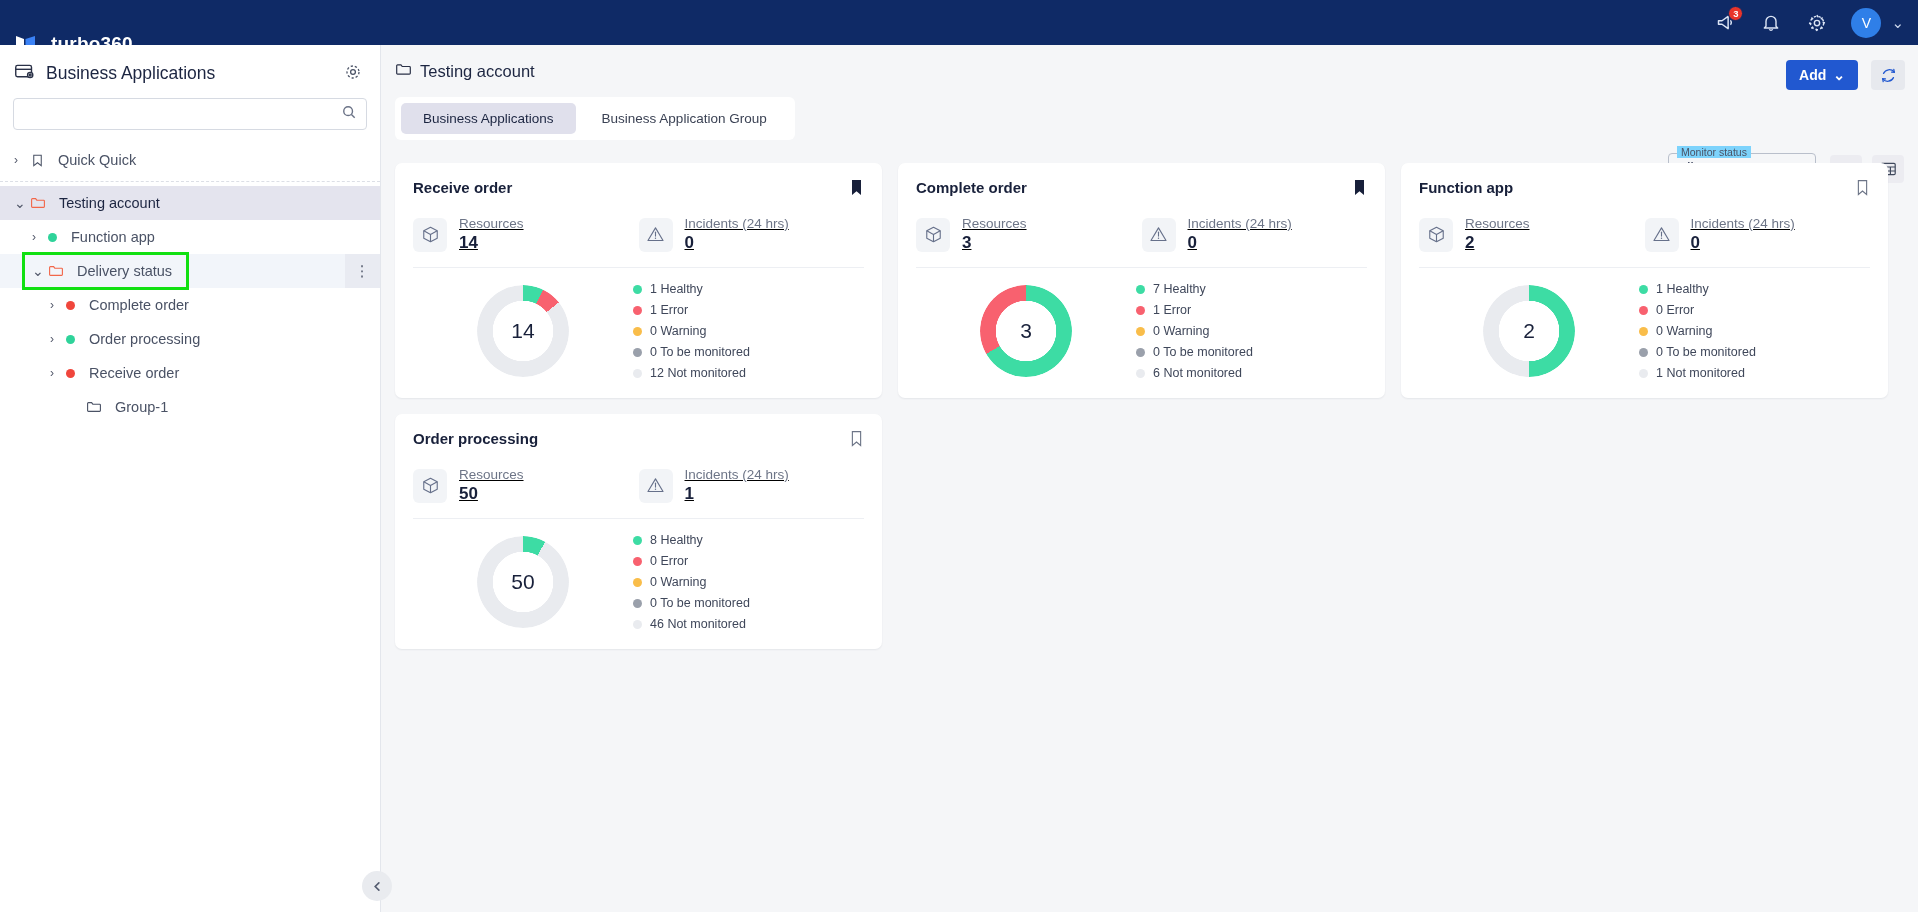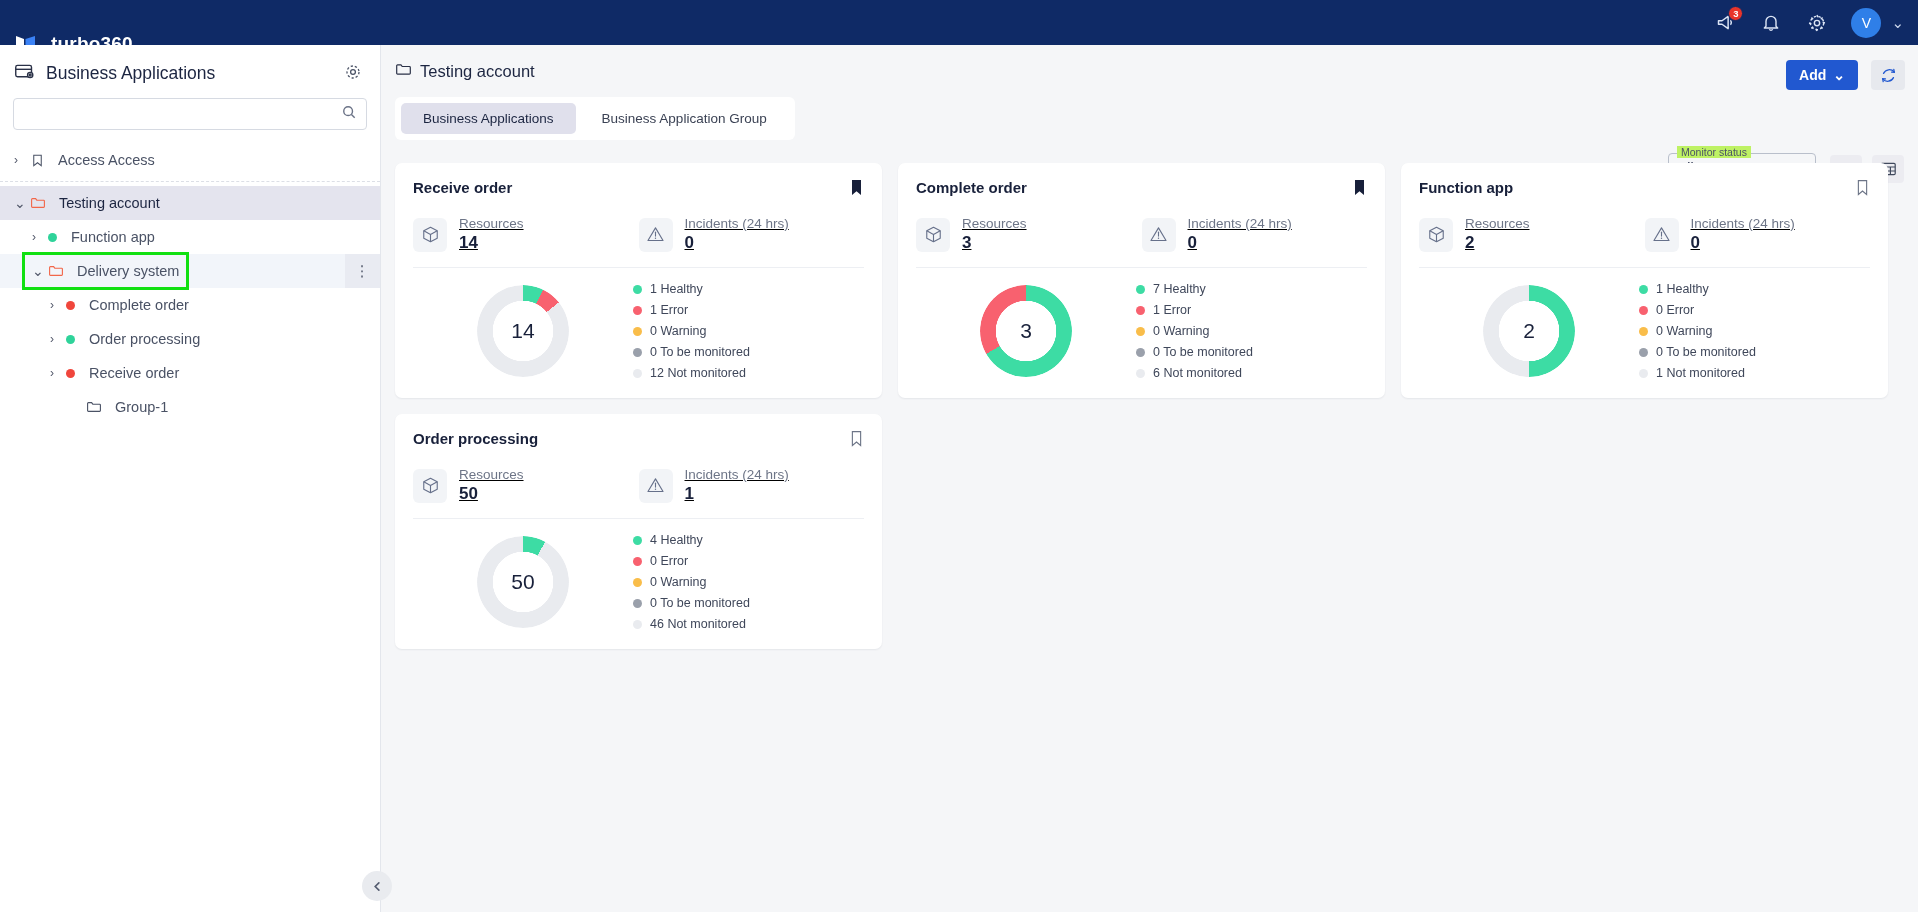--- a/index.html
+++ b/index.html
@@ -107,21 +107,21 @@
   .refresh-btn {
     position: absolute; right: 13px; top: 15px; width: 34px; height: 30px;
     background: #e7e9ee; border-radius: 4px; display: flex; align-items: center;
     justify-content: center; cursor: pointer;
   }
   .mon-status {
     position: absolute; right: 102px; top: 108px; width: 148px; height: 32px;
     border: 1px solid #b9bfcb; border-radius: 4px; background: #f5f6f8;
   }
   .mon-label {
-    position: absolute; top: -8px; left: 8px; background: #bef264; padding: 0 4px;
+    position: absolute; top: -8px; left: 8px; background: #7dd3fc; padding: 0 4px;
     font-size: 10.5px; color: #4a5265;
   }
   .mon-value { position: absolute; left: 9px; top: 6px; font-size: 14px; color: #1c2541; }
   .mon-caret { position: absolute; right: 8px; top: 6px; color: #51596c; font-size: 13px; }
   .view-toggle {
     position: absolute; top: 110px; width: 32px; height: 28px; border-radius: 4px;
     display: flex; align-items: center; justify-content: center; cursor: pointer;
   }
   .vt-card { right: 56px; background: #ececf1; }
   .vt-table { right: 14px; background: #ececf1; }
@@ -230,21 +230,21 @@
   </div>
 
   <div class="tree" id="tree">
       <div class="tree-row" style="padding-left: 14px;">
         <span class="chev">›</span>
         <span class="ic">
           <svg width="15" height="15" viewBox="0 0 20 20" fill="none" stroke="#4a5265" stroke-width="1.4" style="margin-right:6px">
             <path d="M5 3 h10 v14 l-5 -4 l-5 4 Z"></path>
           </svg>
         </span>
-        <span>Access Access</span>
+        <span>Quick Quick</span>
       </div>
       <div class="divider-row"></div>
       <div class="tree-row row-sel" style="padding-left: 14px;">
         <span class="chev" style="font-size: 14px; line-height: 8px;">⌄</span>
         <span class="ic">
           <svg width="16" height="16" viewBox="0 0 20 20" fill="none" stroke="#f2674a" stroke-width="1.4" style="margin-right:6px">
             <path d="M2 5.5 a1 1 0 0 1 1-1 h4 l1.5 2 h8.5 a1 1 0 0 1 1 1 v7 a1 1 0 0 1 -1 1 H3 a1 1 0 0 1 -1 -1 Z"></path>
           </svg>
         </span>
         <span>Testing account</span>
@@ -257,21 +257,21 @@
         <span>Function app</span>
       </div>
       <div class="row-hl" style="position: relative;">
         <div class="tree-row row-hl hl-box" style="padding-left: 8px; width: 163px; margin-left: 24px;">
           <span class="chev" style="font-size: 14px; line-height: 8px;">⌄</span>
           <span class="ic">
             <svg width="16" height="16" viewBox="0 0 20 20" fill="none" stroke="#f2674a" stroke-width="1.4" style="margin-right:6px">
               <path d="M2 5.5 a1 1 0 0 1 1-1 h4 l1.5 2 h8.5 a1 1 0 0 1 1 1 v7 a1 1 0 0 1 -1 1 H3 a1 1 0 0 1 -1 -1 Z"></path>
             </svg>
           </span>
-          <span>Delivery system</span>
+          <span>Delivery status</span>
         </div>
         <span class="kebab" style="background: rgb(233, 235, 242);">⋮</span>
       </div>
       <div class="tree-row" style="padding-left: 50px;">
         <span class="chev">›</span>
         <span class="ic">
           <span class="dot" style="background: rgb(240, 70, 60);"></span>
         </span>
         <span>Complete order</span>
       </div>
@@ -604,21 +604,21 @@
         <div class="donut" style="border-radius:50%;background:conic-gradient(#3ddca4 0deg 28.8deg,#f8616f 28.8deg 28.8deg,#f9bd4a 28.8deg 28.8deg,#9aa0ab 28.8deg 28.8deg,#e9ebef 28.8deg 360deg);
                     -webkit-mask:radial-gradient(circle,transparent 30px,#000 30.5px);
                     mask:radial-gradient(circle,transparent 30px,#000 30.5px);">
         </div>
 
       <div class="donut-num">50</div>
           </div>
       <div class="legend">
             <div class="legend-item">
               <span class="legend-dot" style="background:#3ddca4"></span>
-              <span>4 Healthy</span>
+              <span>8 Healthy</span>
             </div>
             <div class="legend-item">
               <span class="legend-dot" style="background:#f8616f"></span>
               <span>0 Error</span>
             </div>
             <div class="legend-item">
               <span class="legend-dot" style="background:#f9bd4a"></span>
               <span>0 Warning</span>
             </div>
             <div class="legend-item">

